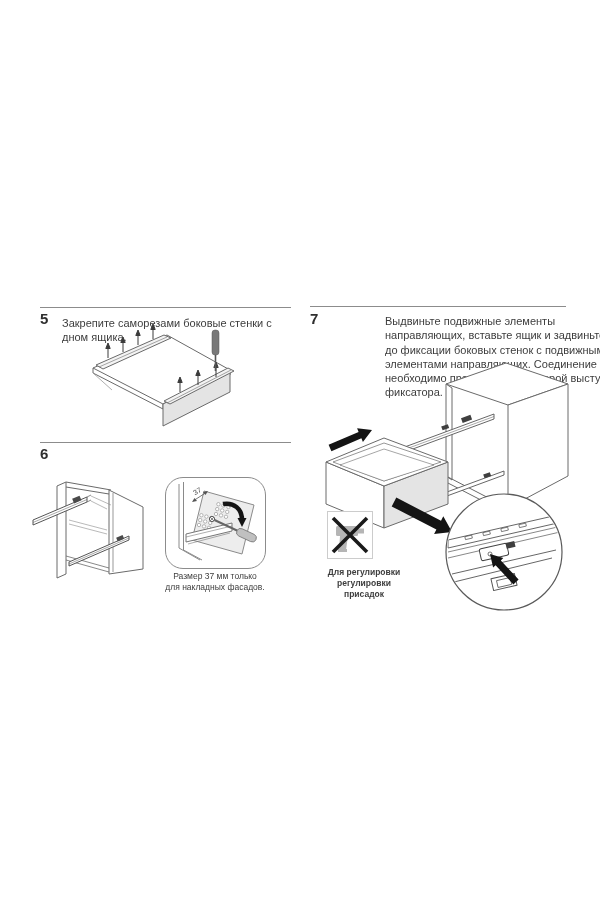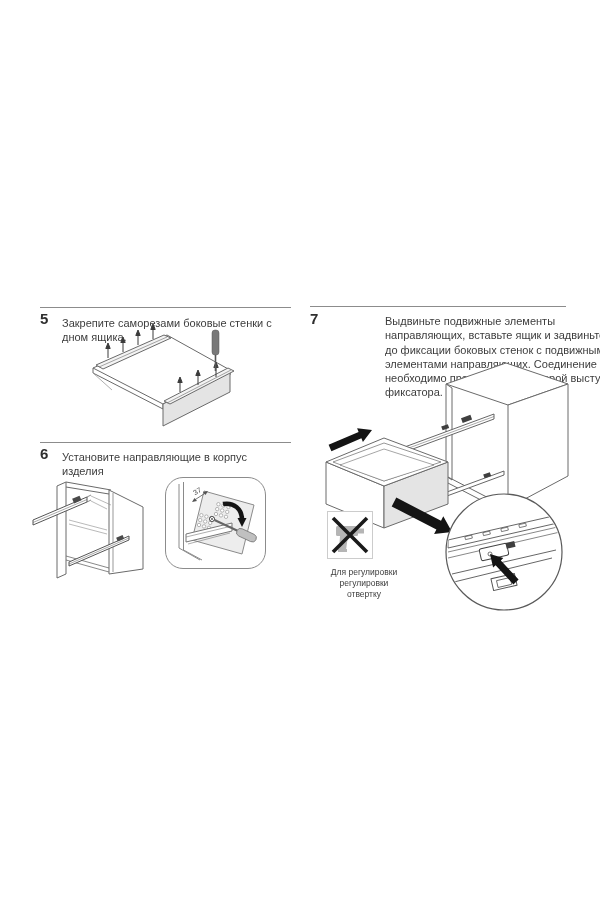--- a/index.html
+++ b/index.html
@@ -72,21 +72,20 @@
       <g>
         <rect x="152" y="4" width="7" height="25" rx="3" fill="#787878" stroke="#555555" stroke-width="0.5"></rect>
         <path d="M155.5,29 L155.5,45" stroke="#555555" stroke-width="1.6"></path>
       </g>
     </svg>
   </div>
 
   <div class="rule" style="left:40px; top:442px; width:251px;"></div>
   <div class="step-num" style="left:40px; top:445px;">6</div>
   <div class="step-text" style="left:62px; top:450px; width:220px;">
-    <span>Установите направляющие в корпус изделия</span>
   </div>
 
   <div class="illus" style="left:33px; top:478px; width:132px; height:114px;">
     <svg width="132" height="114" viewBox="0 0 132 114" fill="none" stroke="#6a6a6a" stroke-width="1" stroke-linejoin="round">
 
       <polygon points="24,8 33,4 33,96 24,100" fill="#ffffff"></polygon>
       <path d="M33,4 L78,12 M33,9 L76,16"></path>
       <polygon points="76,12 110,29 110,91 76,96" fill="#ffffff"></polygon>
       <path d="M80,15 L80,94" stroke-width="0.7"></path>
       <path d="M33,78 L76,90 M33,82 L76,94" stroke-width="0.8"></path>
@@ -152,20 +151,24 @@
 
       <g>
         <path d="M27,23 L41,14" stroke="#555555" stroke-width="0.8"></path>
         <polygon points="26,24 31,23 28.5,20" fill="#555555" stroke="none"></polygon>
         <polygon points="42,13 37,14 39.5,17" fill="#555555" stroke="none"></polygon>
         <text x="29" y="15" transform="rotate(-30 33 16)" font-size="7" fill="#444444" stroke="none" font-family="Liberation Sans, sans-serif">37</text>
       </g>
     </svg>
   </div>
 
+  <div class="caption" style="left:161px; top:571px; width:108px;">
+    <span>Размер 37 мм только</span>
+    <span>для накладных фасадов.</span>
+  </div>
 
   <div class="rule" style="left:310px; top:306px; width:256px;"></div>
   <div class="step-num" style="left:310px; top:310px;">7</div>
   <div class="step-text" style="left:345px; top:314px; width:240px;margin-left:40px;">Выдвиньте подвижные элементы направляющих, вставьте ящик и задвиньте его до фиксации боковых стенок с подвижными элементами направляющих. Соединение необходимо производить на второй выступ фиксатора.</div>
 
   <div class="illus" style="left:318px; top:356px; width:258px; height:262px;">
     <svg width="258" height="262" viewBox="0 0 258 262" fill="none" stroke="#6a6a6a" stroke-width="1" stroke-linejoin="round">
 
       <g>
         <polygon points="128,28 188,7 250,28 190,49" fill="#ffffff"></polygon>
@@ -230,19 +233,19 @@
       <g fill="#b5b5b5">
         <rect x="8" y="14" width="22" height="10" rx="1.5"></rect>
         <rect x="30" y="16.5" width="6" height="5"></rect>
         <polygon points="12,24 20,24 18,38 11,38"></polygon>
         <rect x="10" y="37" width="9" height="3"></rect>
       </g>
       <path d="M5,6 L39,40 M39,6 L5,40" stroke="#1a1a1a" stroke-width="3.6"></path>
     </svg>
   </div>
 
-  <div class="caption" style="left:316px; top:567px; width:96px;">
+  <div class="caption" style="left:316px; top:567px; width:96px;font-weight:bold;">
     <span>Для регулировки</span>
     <span>регулировки</span>
-    <span>отвертку</span>
+    <span>присадок</span>
   </div>
 
 </div>
 
 </body></html>

